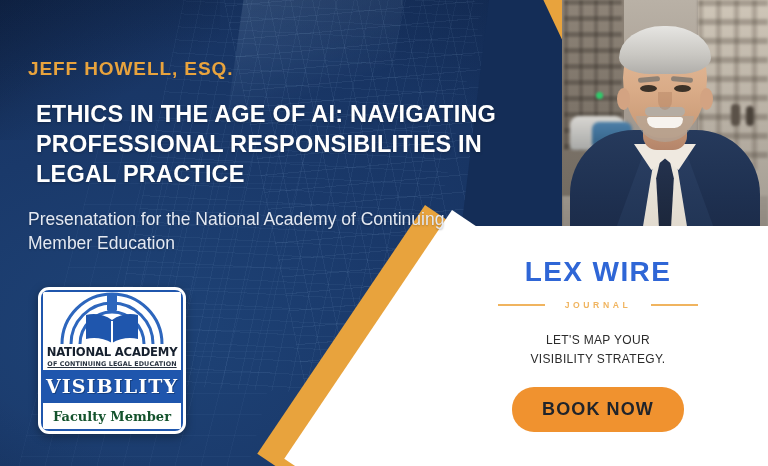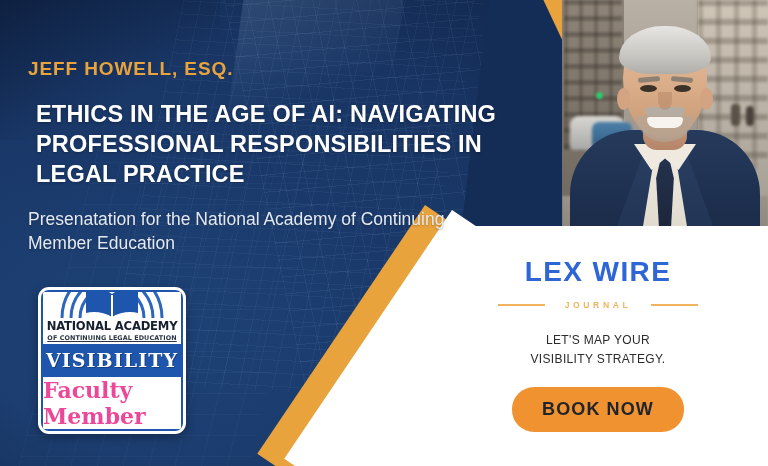--- a/index.html
+++ b/index.html
@@ -290,21 +290,21 @@
   .badge-cert {
     background:#1f56ad; color:#ffffff;
     text-align:center; padding:5px 0 6px;
     font-size:19px; font-weight:bold; letter-spacing:1.1px;
     font-family:"DejaVu Serif", serif;
     text-shadow:1px 1px 0 rgba(0,0,0,.25);
   }
   .badge-fac {
     flex:1; background:#fff; display:flex; align-items:center; justify-content:center;
     font-family:"DejaVu Serif", serif;
-    font-size:22px; font-weight:bold; color:#ec4899;
+    font-size:13px; font-weight:bold; color:#14532d;
   }
   .emblem-svg { position:absolute; bottom:0; left:50%; transform:translateX(-50%); }
 
   
   .lw { position:absolute; right:4px; bottom:0; width:332px; height:240px; z-index:8; }
   .lw-logo { text-align:center; margin-top:30px; }
   .lw-name {
     font-size:28px; font-weight:bold; color:#2f66d6; letter-spacing:1.4px;
     font-family:"Liberation Sans", sans-serif;
   }

